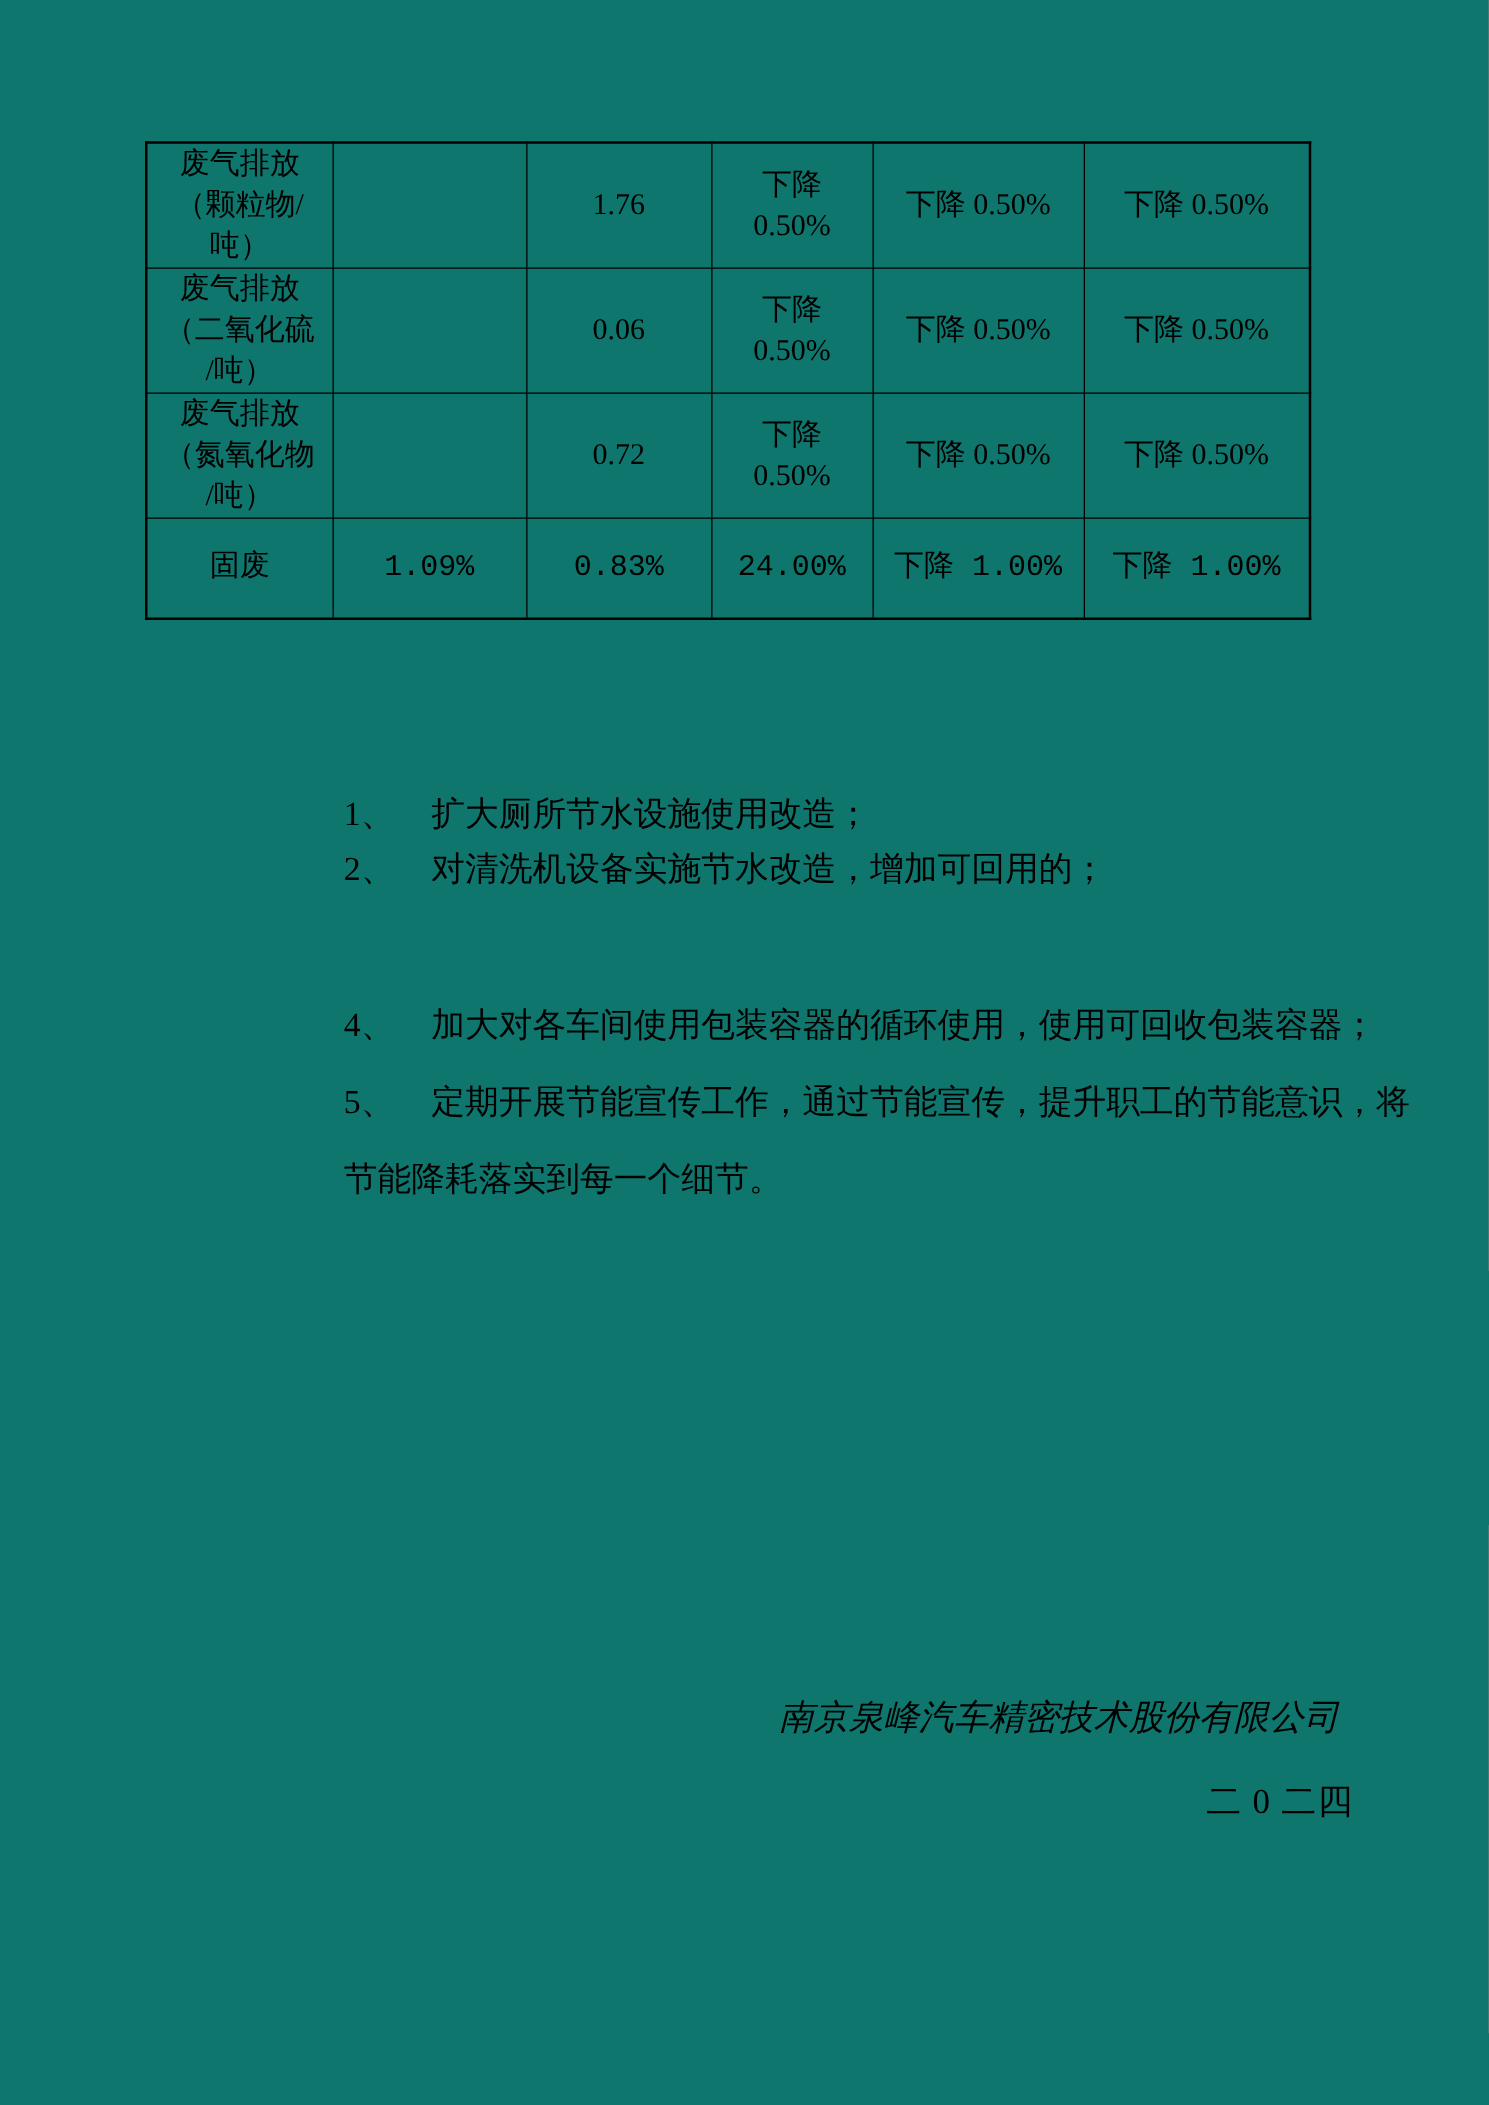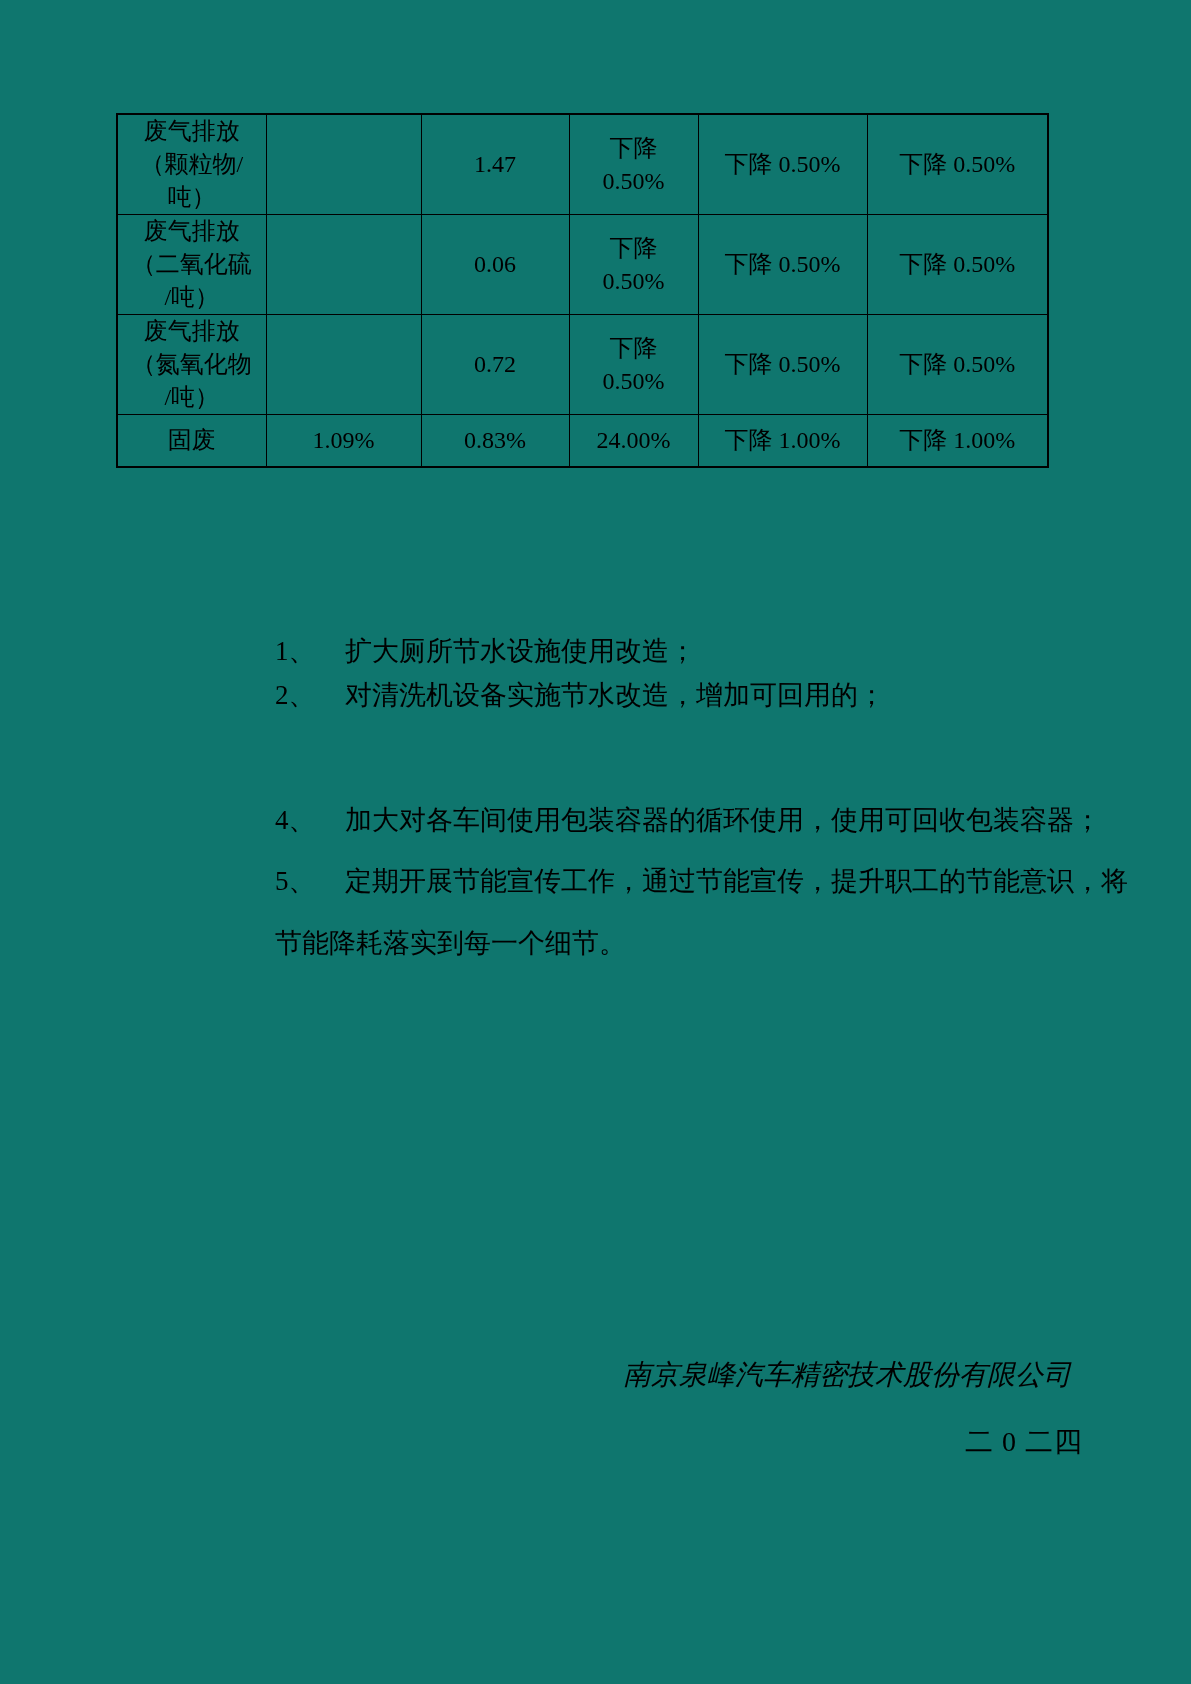--- a/index.html
+++ b/index.html
@@ -30,21 +30,21 @@
     vertical-align: middle;
     font-size: 24px;
     line-height: 33px;
     white-space: pre-line;
     padding: 0 4px;
     overflow: hidden;
   }
   tr.r1 { height: 96px; }
   tr.r2 { height: 95px; }
   tr.r3 { height: 93px; }
-  tr.r4 { height: 52px; }
+  tr.r4 { height: 80px; font-family: Liberation Mono, monospace; }
 
   
   .heading {
     position: absolute;
     left: 203px;
     top: 477px;
     font-size: 27px;
     line-height: 62px;
     white-space: nowrap;
   }
@@ -101,21 +101,21 @@
       <col style="width:129px">
       <col style="width:169px">
       <col style="width:181px">
     </colgroup>
     <tbody>
       <tr class="r1">
         <td>废气排放
 （颗粒物/
 吨）</td>
         <td></td>
-        <td>1.47</td>
+        <td>1.76</td>
         <td>下降
 0.50%</td>
         <td>下降 0.50%</td>
         <td>下降 0.50%</td>
       </tr>
       <tr class="r2">
         <td>废气排放
 （二氧化硫
 /吨）</td>
         <td></td>

